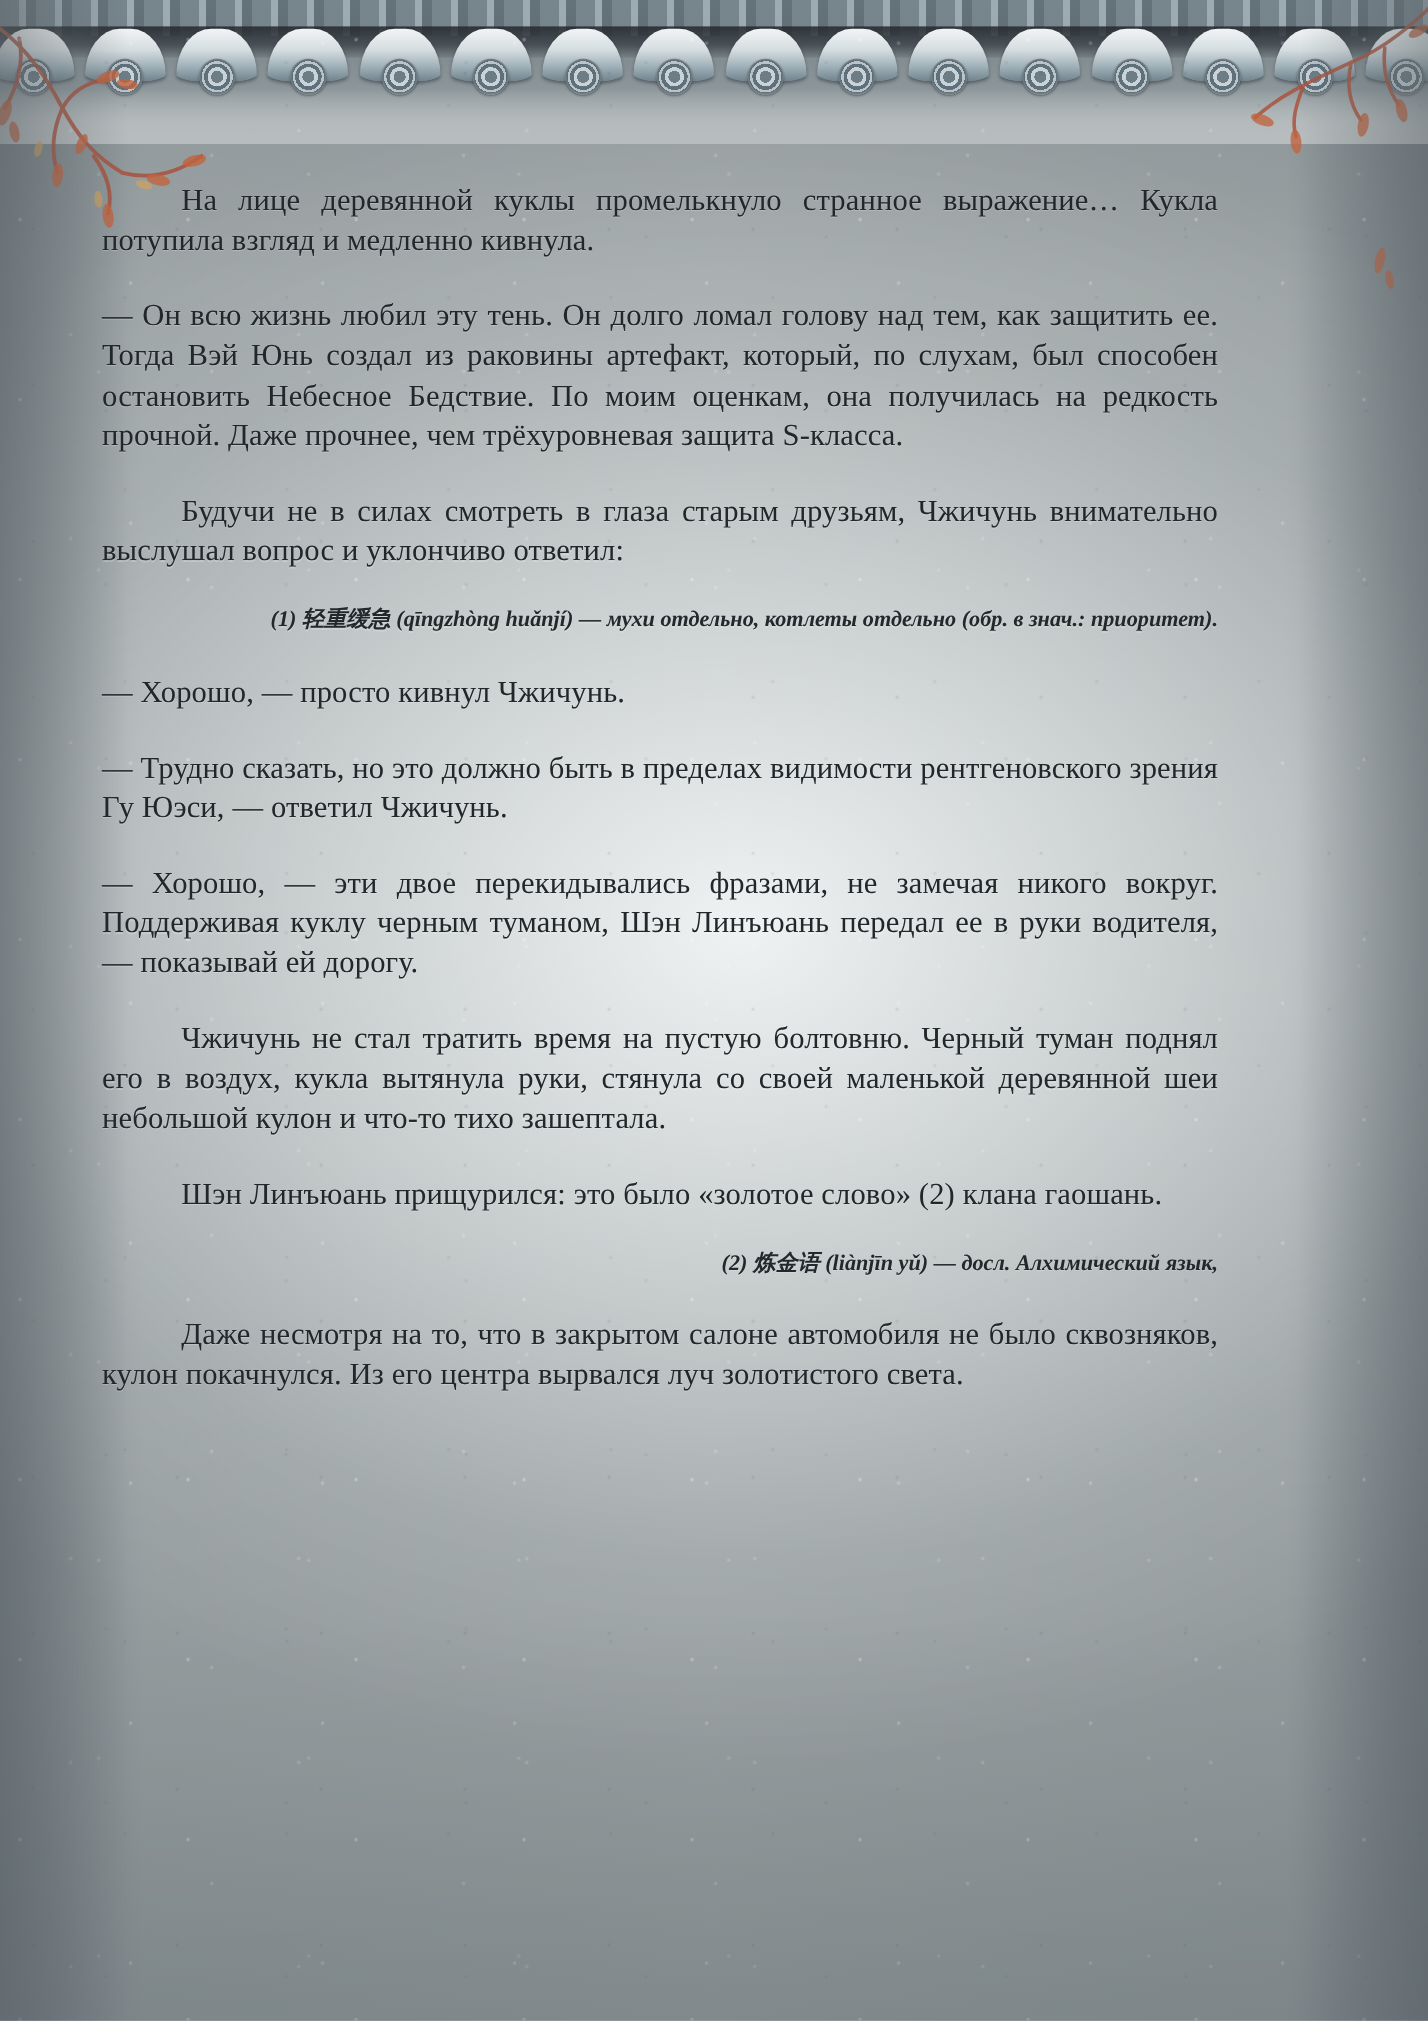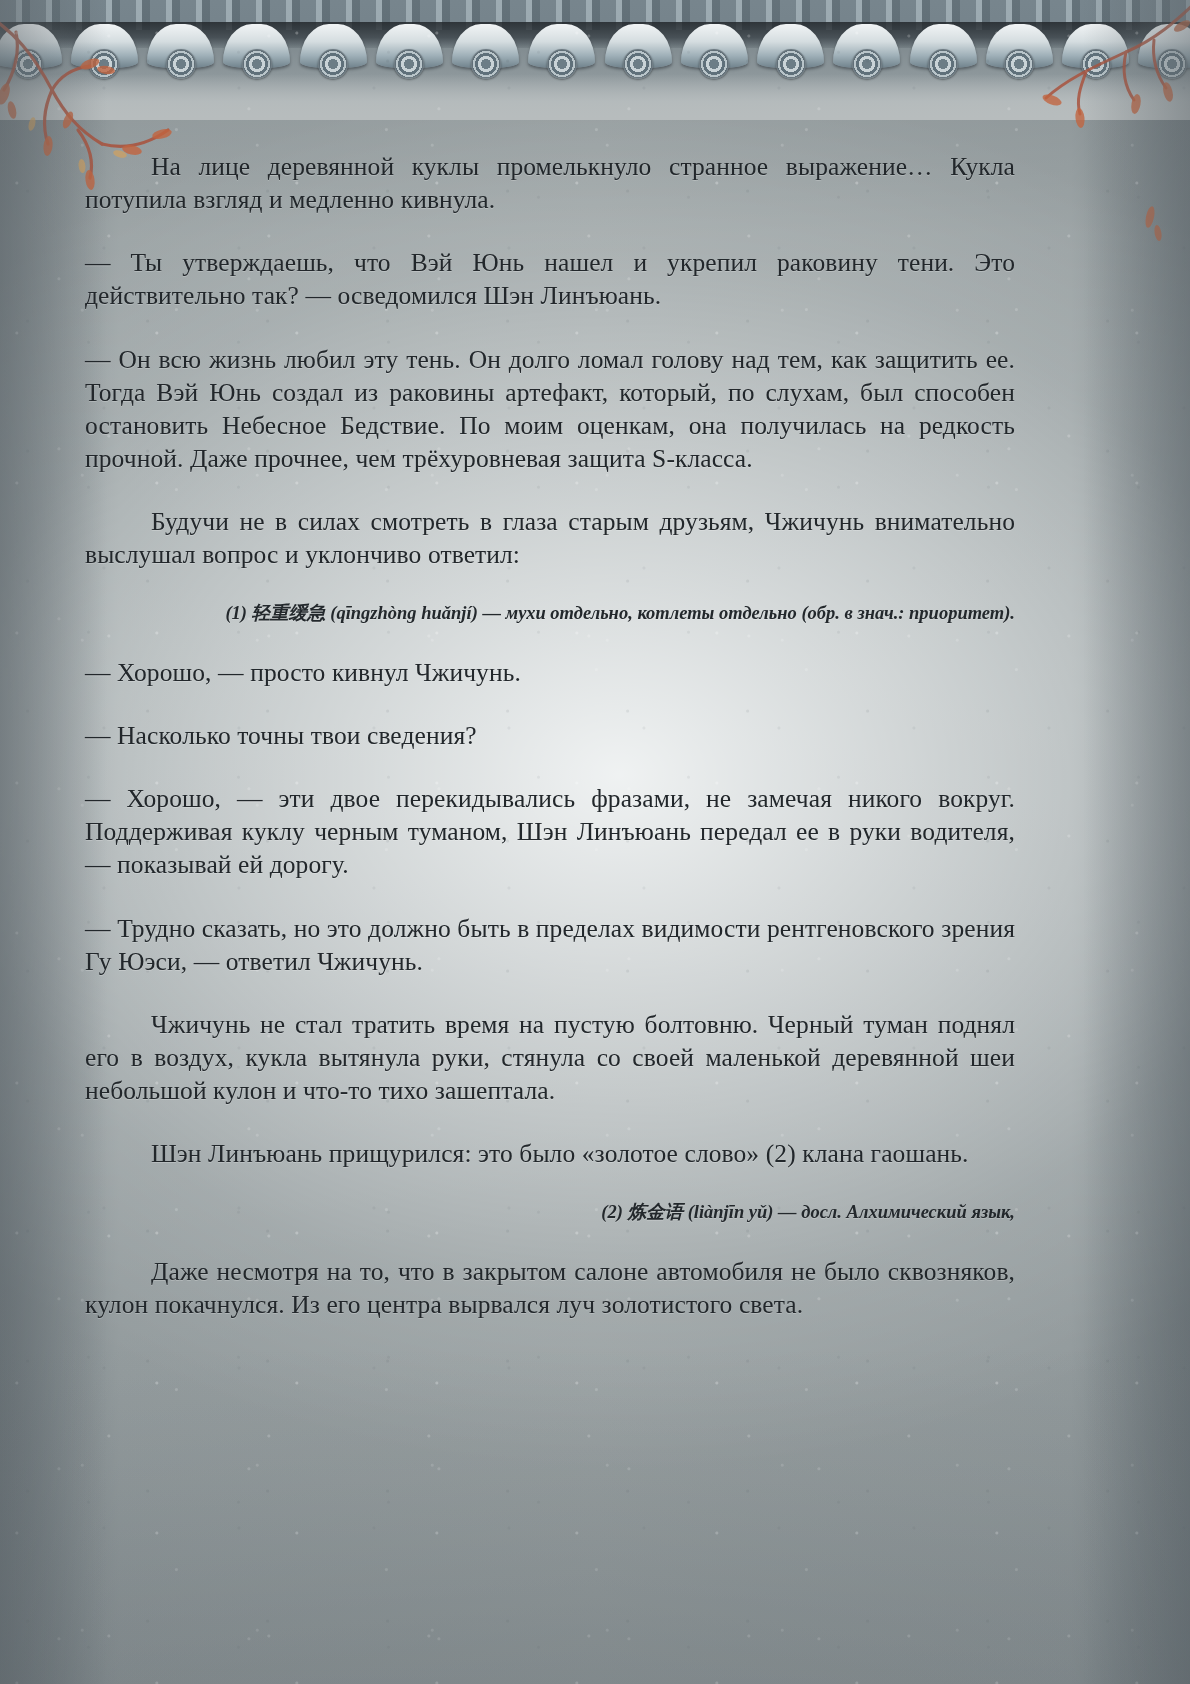--- a/index.html
+++ b/index.html
@@ -241,32 +241,30 @@
       <ellipse cx="38" cy="38" rx="3.4" ry="8" transform="rotate(-10 38 38)"></ellipse>
     </g>
   </svg>
 
   <div class="grain"></div>
   <div class="vignette"></div>
 
   <div class="content">
 
     <p class="para indent">На лице деревянной куклы промелькнуло странное выражение… Кукла потупила взгляд и медленно кивнула.</p>
-    <p class="para">— Ты утверждаешь, что Вэй Юнь нашел и укрепил раковину тени. Это действительно так? — осведомился Шэн Линъюань.</p>
     <p class="para">— Он всю жизнь любил эту тень. Он долго ломал голову над тем, как защитить ее. Тогда Вэй Юнь создал из раковины артефакт, который, по слухам, был способен остановить Небесное Бедствие. По моим оценкам, она получилась на редкость прочной. Даже прочнее, чем трёхуровневая защита S-класса.</p>
     <p class="para indent">Будучи не в силах смотреть в глаза старым друзьям, Чжичунь внимательно выслушал вопрос и уклончиво ответил:</p>
 
     <p class="footnote">
       <span class="row">(1) 轻重缓急 (qīngzhòng huǎnjí) — мухи отдельно, котлеты отдельно (обр. в знач.: приоритет).</span>
     </p>
 
     <p class="para">— Хорошо, — просто кивнул Чжичунь.</p>
-    <p class="para">— Насколько точны твои сведения?</p>
+    <p class="para">— Трудно сказать, но это должно быть в пределах видимости рентгеновского зрения Гу Юэси, — ответил Чжичунь.</p>
     <p class="para">— Хорошо, — эти двое перекидывались фразами, не замечая никого вокруг. Поддерживая куклу черным туманом, Шэн Линъюань передал ее в руки водителя, — показывай ей дорогу.</p>
-    <p class="para">— Трудно сказать, но это должно быть в пределах видимости рентгеновского зрения Гу Юэси, — ответил Чжичунь.</p>
     <p class="para indent">Чжичунь не стал тратить время на пустую болтовню. Черный туман поднял его в воздух, кукла вытянула руки, стянула со своей маленькой деревянной шеи небольшой кулон и что-то тихо зашептала.</p>
     <p class="para indent">Шэн Линъюань прищурился: это было «золотое слово» (2) клана гаошань.</p>
 
     <p class="footnote">
       <span class="row">(2) 炼金语 (liànjīn yǔ) — досл. Алхимический язык,</span>
     </p>
 
     <p class="para indent">Даже несмотря на то, что в закрытом салоне автомобиля не было сквозняков, кулон покачнулся. Из его центра вырвался луч золотистого света.</p>
 
   </div>

